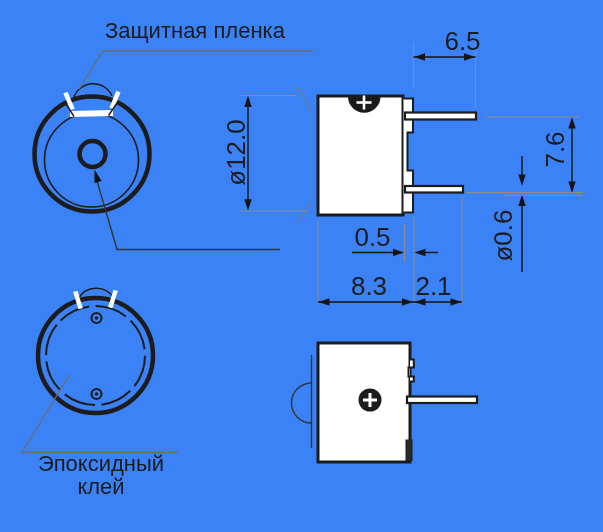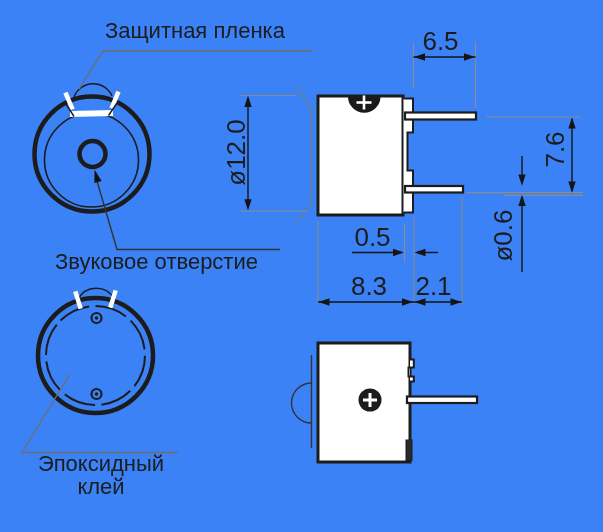--- a/index.html
+++ b/index.html
@@ -136,25 +136,24 @@
       <line x1="318" y1="302" x2="462" y2="302"></line>
       <polygon points="318.5,302 329.5,298.3 329.5,305.7" fill="#151515" stroke="none"></polygon>
       <polygon points="413,302 402,298.3 402,305.7" fill="#151515" stroke="none"></polygon>
       <polygon points="414.5,302 425.5,298.3 425.5,305.7" fill="#151515" stroke="none"></polygon>
       <polygon points="461.5,302 450.5,298.3 450.5,305.7" fill="#151515" stroke="none"></polygon>
     </g>
   </g>
 </svg>
 
 <div class="txt label" style="left:105px;top:19px;">Защитная пленка</div>
-<div class="txt label" style="left:55px;top:250px;">Звуковое отверстие</div>
 <div class="txt label ctr" style="left:18px;top:475px;width:166px;">клей</div>
 <div class="txt label ctr" style="left:18px;top:452px;width:166px;">Эпоксидный</div>
 
-<div class="txt dim ctr" style="left:410px;top:28px;width:61px;">6.5</div>
+<div class="txt dim ctr" style="left:432px;top:28px;width:61px;">6.5</div>
 <div class="txt dim rot" style="left:191px;top:139px;width:91px;height:27px;">ø12.0</div>
 <div class="txt dim rot" style="left:525px;top:136px;width:61px;height:27px;">7.6</div>
 <div class="txt dim rot" style="left:463px;top:222px;width:81px;height:27px;">ø0.6</div>
 <div class="txt dim ctr" style="left:342px;top:224px;width:61px;">0.5</div>
 <div class="txt dim ctr" style="left:339px;top:273px;width:60px;">8.3</div>
 <div class="txt dim ctr" style="left:404px;top:273px;width:59px;">2.1</div>
 
 </div>
 
 </body></html>

